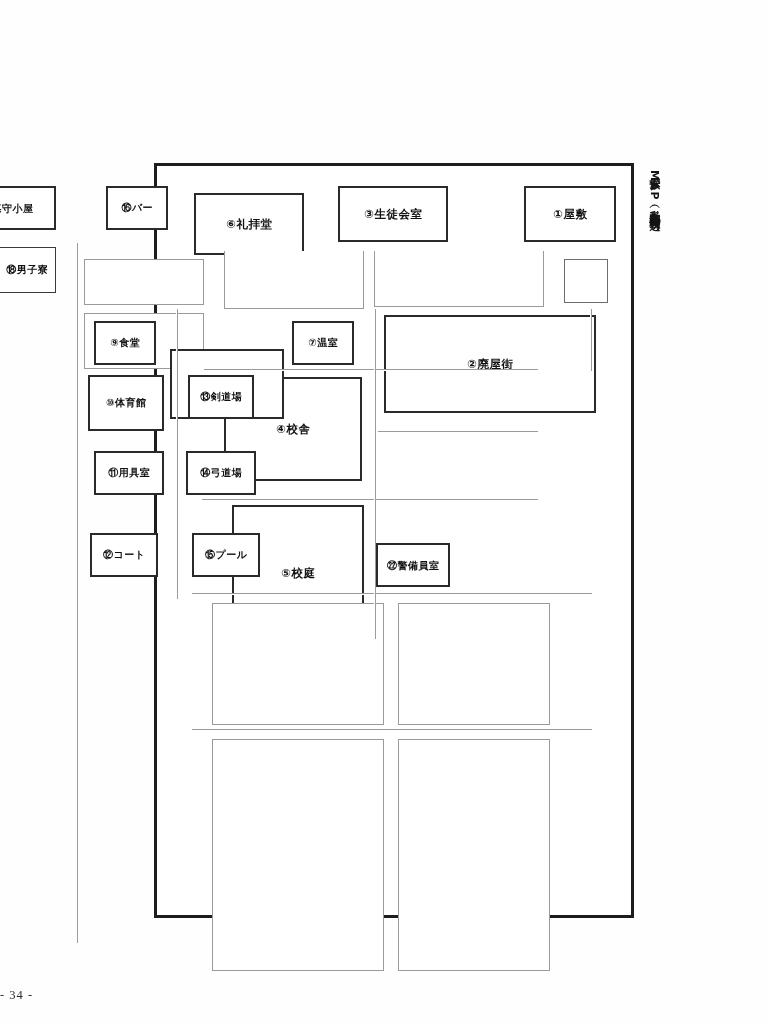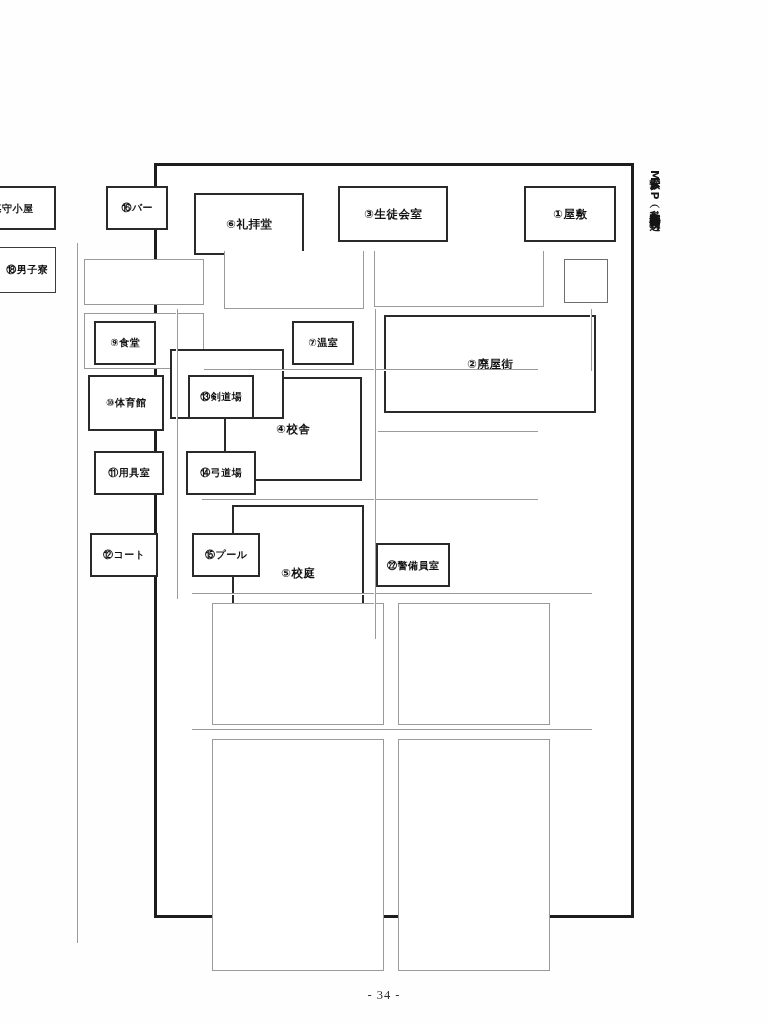--- a/index.html
+++ b/index.html
@@ -87,21 +87,21 @@
     writing-mode: vertical-rl;
     height: 300px;
     color: #151515;
     font-family: "DejaVu Sans", "Liberation Sans", sans-serif;
   }
   #page-number {
     position: absolute;
     left: 0;
     right: 0;
     top: 988px;
-    text-align: center;
+    text-align: left;
     font-size: 12.5px;
     color: #2c2c2c;
     font-family: "Liberation Serif", serif;
     letter-spacing: 1px;
   }
 </style>
 </head>
 <body>
 
 <div id="page">

